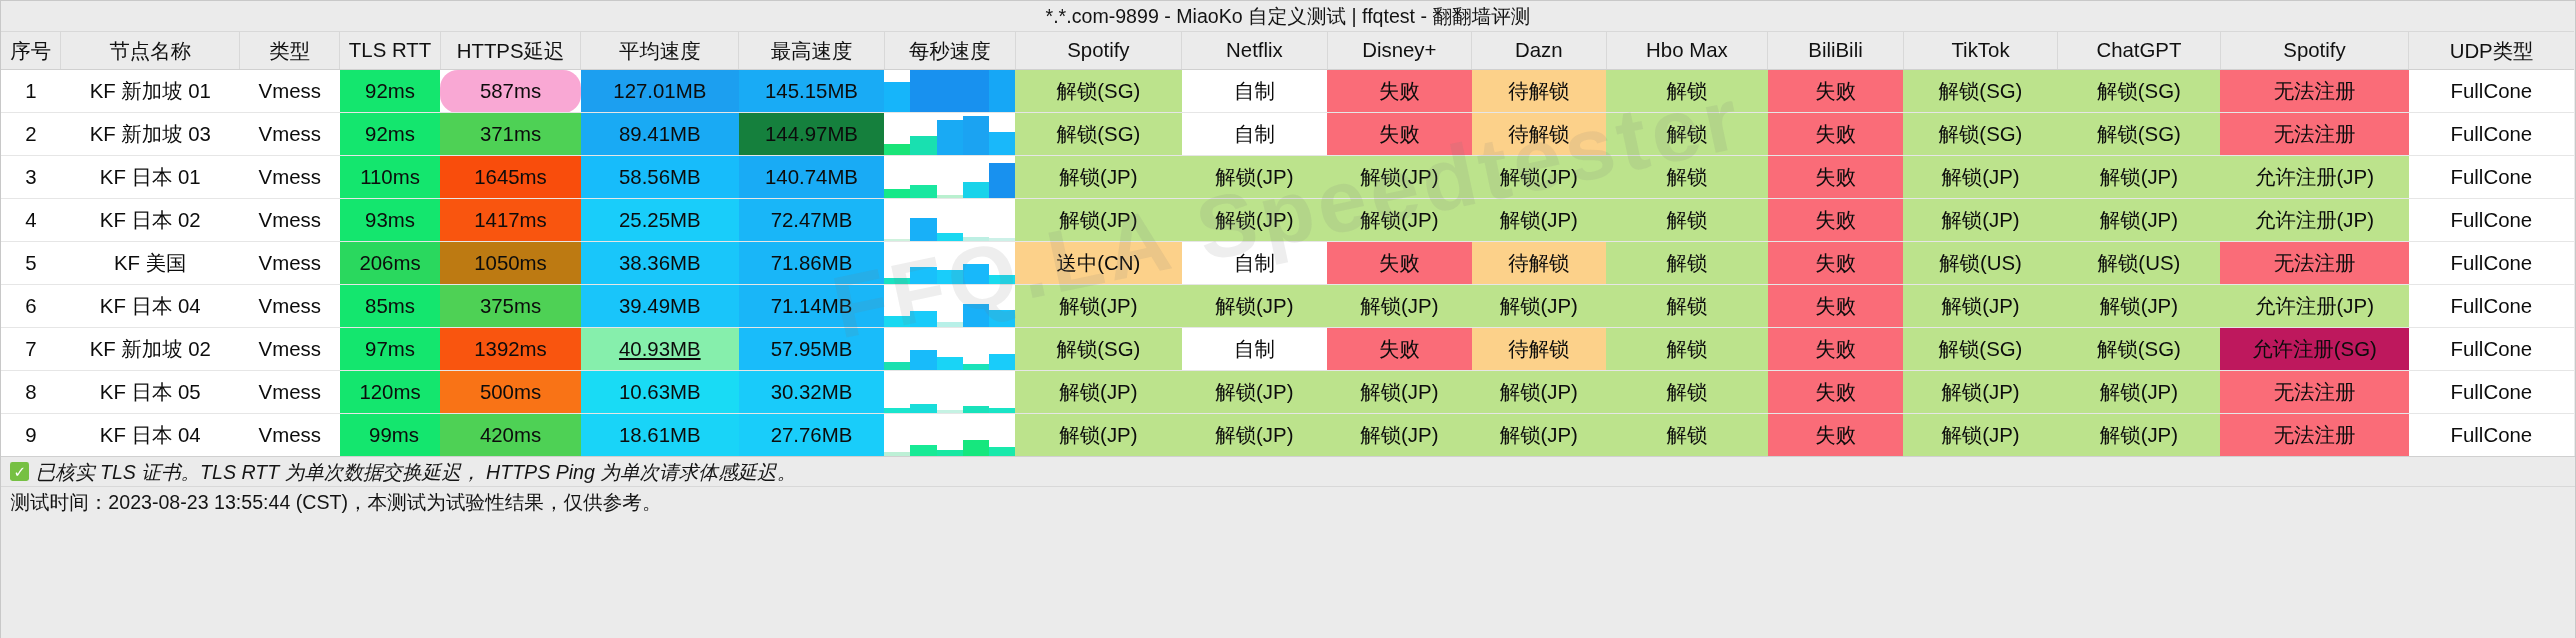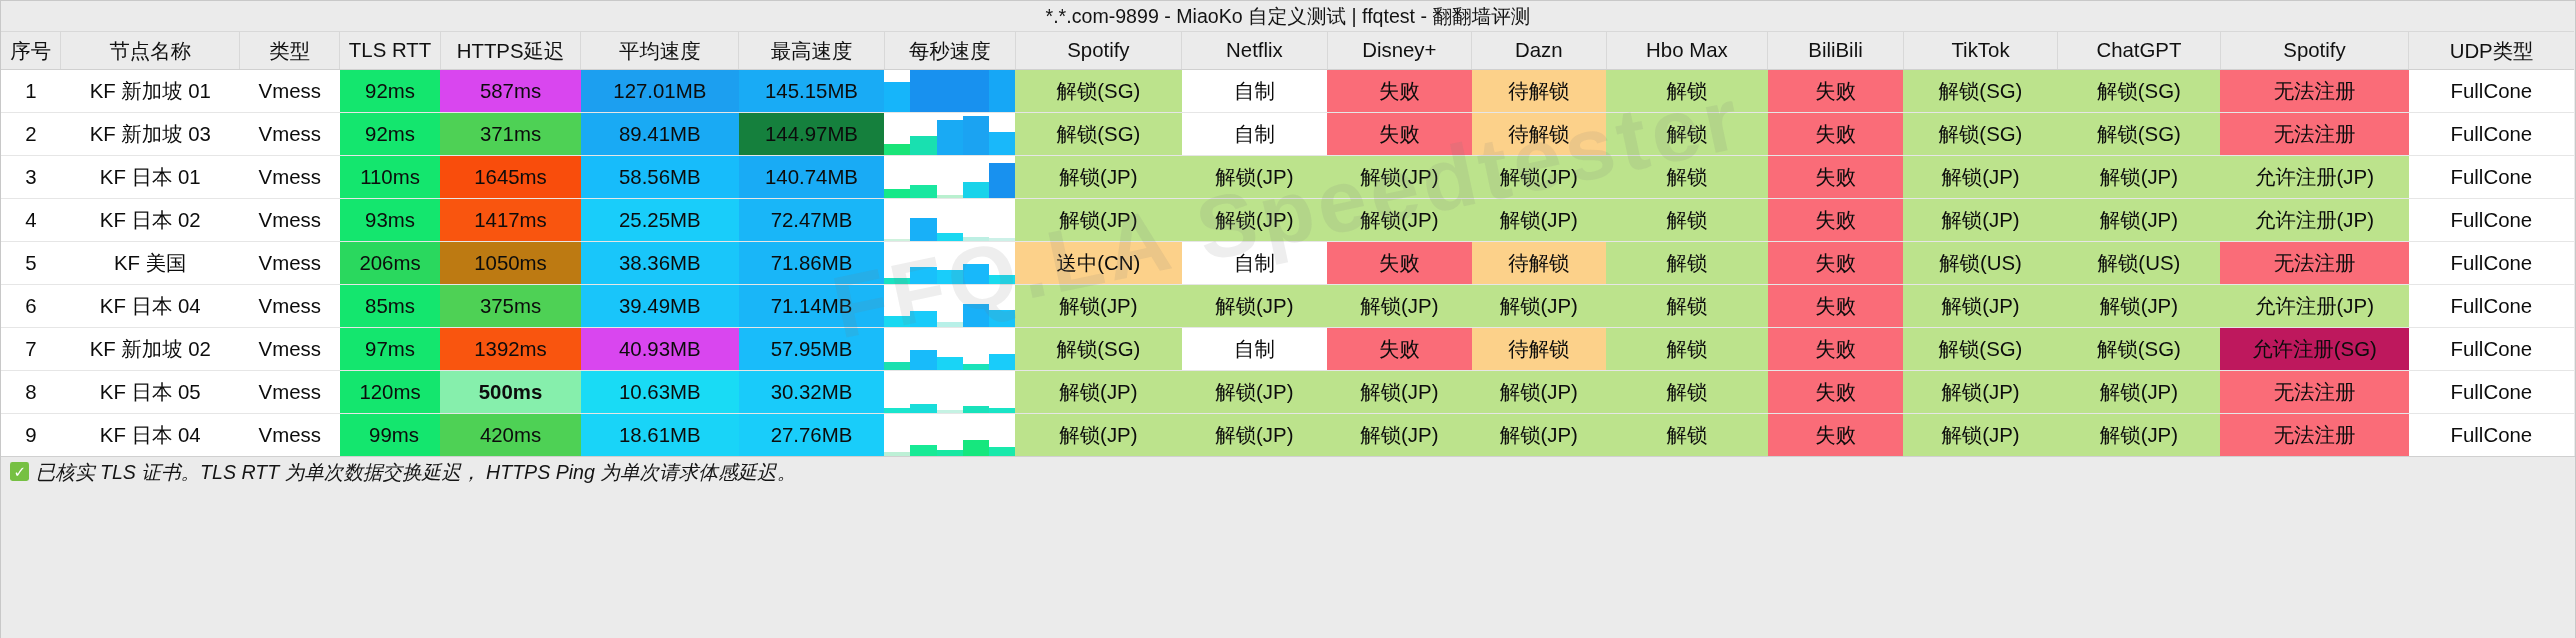--- a/index.html
+++ b/index.html
@@ -179,21 +179,21 @@
           <th>Spotify</th>
           <th>UDP类型</th>
         </tr>
     </thead>
     <tbody id="body-rows">
         <tr>
           <td class="plain cell-pad">1</td>
           <td class="plain cell-pad">KF 新加坡 01</td>
           <td class="plain cell-pad">Vmess</td>
           <td class="cell-pad" style="background: rgb(20, 230, 110);">92ms</td>
-          <td class="cell-pad" style="background: #d946ef;">587ms</td>
+          <td class="cell-pad" style="background: #f9a8d4; border-radius: 18px;">587ms</td>
           <td class="cell-pad" style="background: rgb(28, 159, 240);">127.01MB</td>
           <td class="cell-pad" style="background: rgb(25, 171, 245);">145.15MB</td>
           <td class="spark">
             <div class="spark-wrap">
               <i style="height: 30px; background: rgb(22, 181, 250);"></i>
               <i style="height: 49px; background: rgb(24, 145, 239);"></i>
               <i style="height: 49px; background: rgb(24, 145, 239);"></i>
               <i style="height: 49px; background: rgb(24, 145, 239);"></i>
               <i style="height: 42px; background: rgb(22, 167, 246);"></i>
             </div>
@@ -348,21 +348,21 @@
           <td class="cell-pad" style="background: rgb(188, 227, 140);">解锁(JP)</td>
           <td class="cell-pad" style="background: rgb(188, 227, 140);">允许注册(JP)</td>
           <td class="plain cell-pad" style="background: rgb(255, 255, 255);">FullCone</td>
         </tr>
         <tr>
           <td class="plain cell-pad">7</td>
           <td class="plain cell-pad">KF 新加坡 02</td>
           <td class="plain cell-pad">Vmess</td>
           <td class="cell-pad" style="background: rgb(20, 230, 110);">97ms</td>
           <td class="cell-pad" style="background: rgb(249, 85, 15);">1392ms</td>
-          <td class="cell-pad" style="background: #d946ef;">40.93MB</td>
+          <td class="cell-pad" style="background: #86efac; text-decoration: underline;">40.93MB</td>
           <td class="cell-pad" style="background: rgb(25, 188, 250);">57.95MB</td>
           <td class="spark">
             <div class="spark-wrap">
               <i style="height: 7.8px; background: rgb(25, 224, 176);"></i>
               <i style="height: 20.4px; background: rgb(24, 187, 250);"></i>
               <i style="height: 12.6px; background: rgb(25, 212, 246);"></i>
               <i style="height: 6.3px; background: rgb(26, 227, 186);"></i>
               <i style="height: 15.7px; background: rgb(25, 204, 250);"></i>
             </div>
           </td>
@@ -375,21 +375,21 @@
           <td class="cell-pad" style="background: rgb(188, 227, 140);">解锁(SG)</td>
           <td class="cell-pad" style="background: rgb(188, 227, 140);">解锁(SG)</td>
           <td class="cell-pad" style="background: #be185d;">允许注册(SG)</td>
           <td class="plain cell-pad" style="background: rgb(255, 255, 255);">FullCone</td>
         </tr>
         <tr>
           <td class="plain cell-pad">8</td>
           <td class="plain cell-pad">KF 日本 05</td>
           <td class="plain cell-pad">Vmess</td>
           <td class="cell-pad" style="background: rgb(20, 230, 110);">120ms</td>
-          <td class="cell-pad" style="background: #86efac; font-weight: bold;">500ms</td>
+          <td class="cell-pad" style="background: #f97316;">500ms</td>
           <td class="cell-pad" style="background: rgb(25, 219, 245);">10.63MB</td>
           <td class="cell-pad" style="background: rgb(25, 203, 250);">30.32MB</td>
           <td class="spark">
             <div class="spark-wrap">
               <i style="height: 4.7px; background: rgb(26, 229, 205);"></i>
               <i style="height: 9.4px; background: rgb(25, 221, 218);"></i>
               <i style="height: 3.1px; background: rgb(197, 242, 227);"></i>
               <i style="height: 7px; background: rgb(25, 226, 187);"></i>
               <i style="height: 5.5px; background: rgb(26, 228, 198);"></i>
             </div>
@@ -432,15 +432,16 @@
           <td class="cell-pad" style="background: rgb(188, 227, 140);">解锁(JP)</td>
           <td class="cell-pad" style="background: rgb(250, 108, 120);">无法注册</td>
           <td class="plain cell-pad" style="background: rgb(255, 255, 255);">FullCone</td>
         </tr>
       </tbody>
   </table>
 
   <div class="note first">
     <span class="check">✓</span><span>已核实 TLS 证书。TLS RTT 为单次数据交换延迟， HTTPS Ping 为单次请求体感延迟。</span>
   </div>
+  <div class="note">测试时间：2023-08-23 13:55:44 (CST)，本测试为试验性结果，仅供参考。</div>
 
 </div>
 
 
 </body></html>

